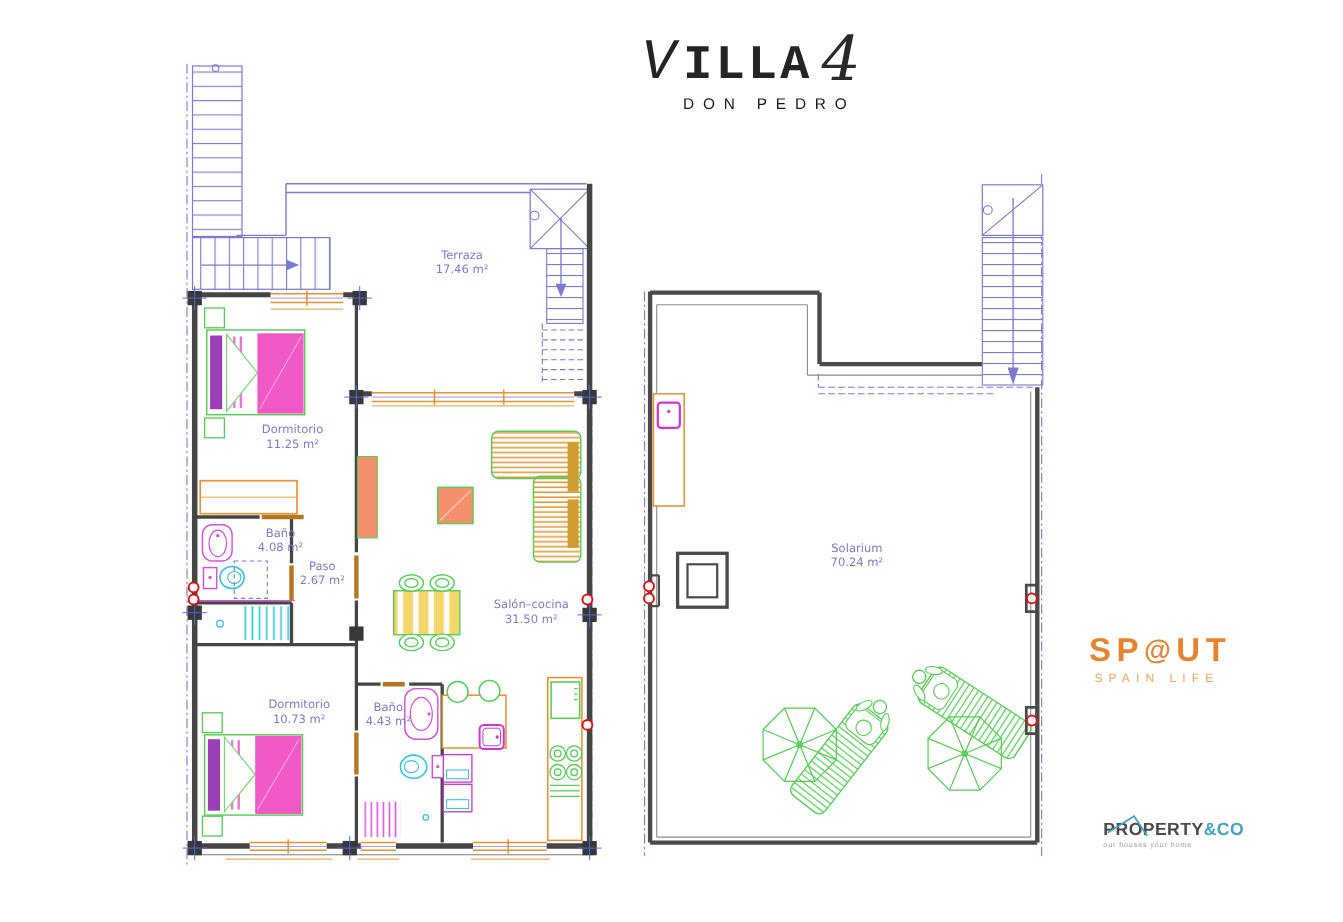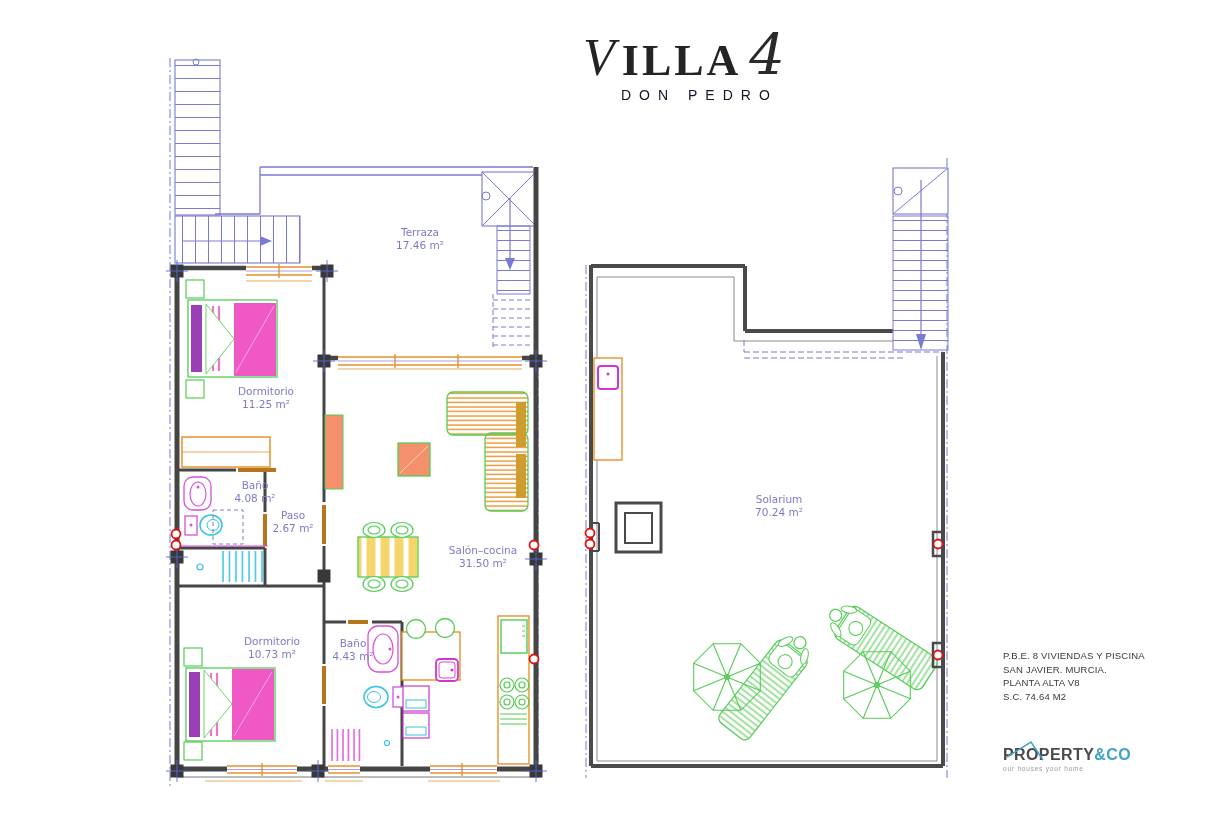--- a/index.html
+++ b/index.html
@@ -3,21 +3,21 @@
 <meta charset="utf-8">
 <style>
   html,body{margin:0;padding:0;background:#fff;}
   .canvas{position:relative;width:1221px;height:838px;background:#ffffff;overflow:hidden;
           font-family:"Liberation Sans",sans-serif;}
   svg{position:absolute;left:0;top:0;}
 
   
   .brand{position:absolute;left:583px;top:34px;width:240px;color:#222;}
   .brand-row{display:flex;align-items:flex-start;}
-  .brand-title{font-family:Liberation Serif, serif;font-weight:700;font-size:44px;
+  .brand-title{font-family:Liberation Mono, monospace;font-weight:700;font-size:44px;
                letter-spacing:3px;line-height:48px;color:#242426;}
   .brand-title::first-letter{font-weight:200;font-style:italic;font-size:52px;letter-spacing:7px;}
   .brand-num{font-family:"DejaVu Serif",serif;font-style:italic;font-weight:400;font-size:56px;
              line-height:50px;margin-left:8px;margin-top:-4px;color:#2a2a2c;}
   .brand-sub{font-size:14px;letter-spacing:8px;color:#0f172a;margin-top:2px;margin-left:38px;}
 
   
   .room-label{position:absolute;transform:translate(-50%,-50%);text-align:center;
               color:#7b7bc8;font-family:"DejaVu Sans",sans-serif;font-size:10.5px;
               line-height:13px;white-space:nowrap;}
@@ -357,27 +357,27 @@
   </div>
   <div class="room-label" style="left:353px;top:650px">
     <div>Baño</div>
     <div>4.43 m²</div>
   </div>
   <div class="room-label" style="left:779px;top:506px">
     <div>Solarium</div>
     <div>70.24 m²</div>
   </div>
 
-
-  <div class="project">
-    <div>P.B.E. 8 VIVIENDAS Y PISCINA</div>
-    <div>SAN JAVIER. MURCIA.</div>
-    <div>PLANTA ALTA V8</div>
-    <div>S.C. 74.64 M2</div>
-  </div>
+  <div class="spout">
+    <div class="spout-name">
+      <span>SP</span><span class="spout-o">@</span><span>UT</span>
+    </div>
+    <div class="spout-tag">SPAIN LIFE</div>
+  </div>
+
 
   <div class="prop">
     <div class="prop-name">
       <span>PROPERTY</span><span class="prop-suffix">&amp;CO</span>
       <svg class="prop-roof" width="44" height="22">
         <polyline points="4,18 28,3 40,21" fill="none" stroke="#44a3c4" stroke-width="1.5"></polyline>
       </svg>
     </div>
     <div class="prop-tag">our houses your home</div>
   </div>

